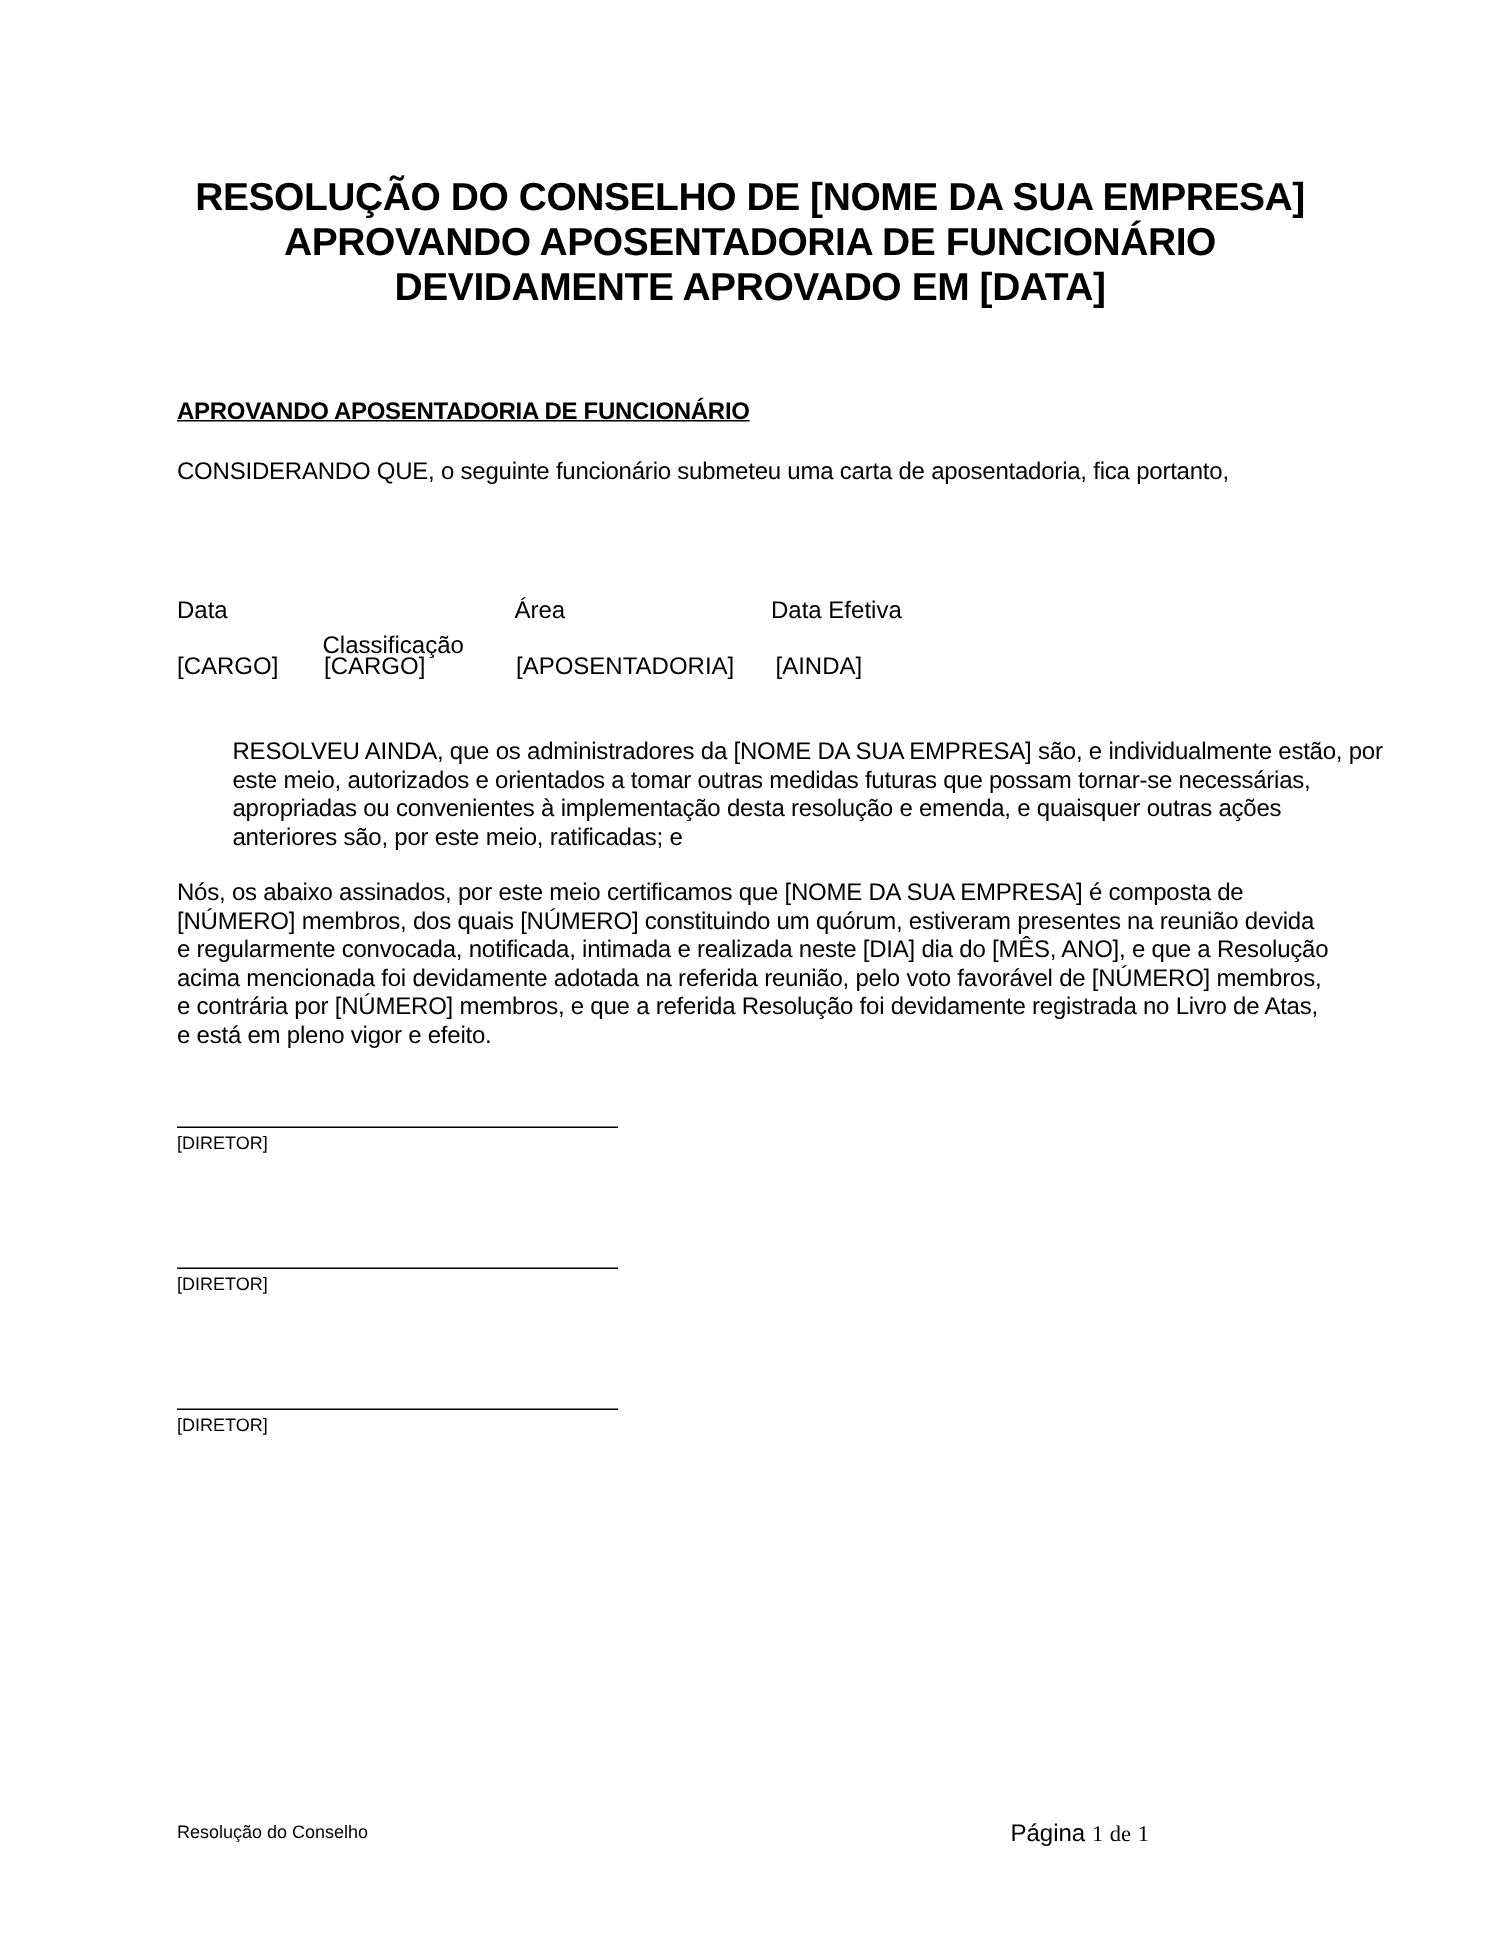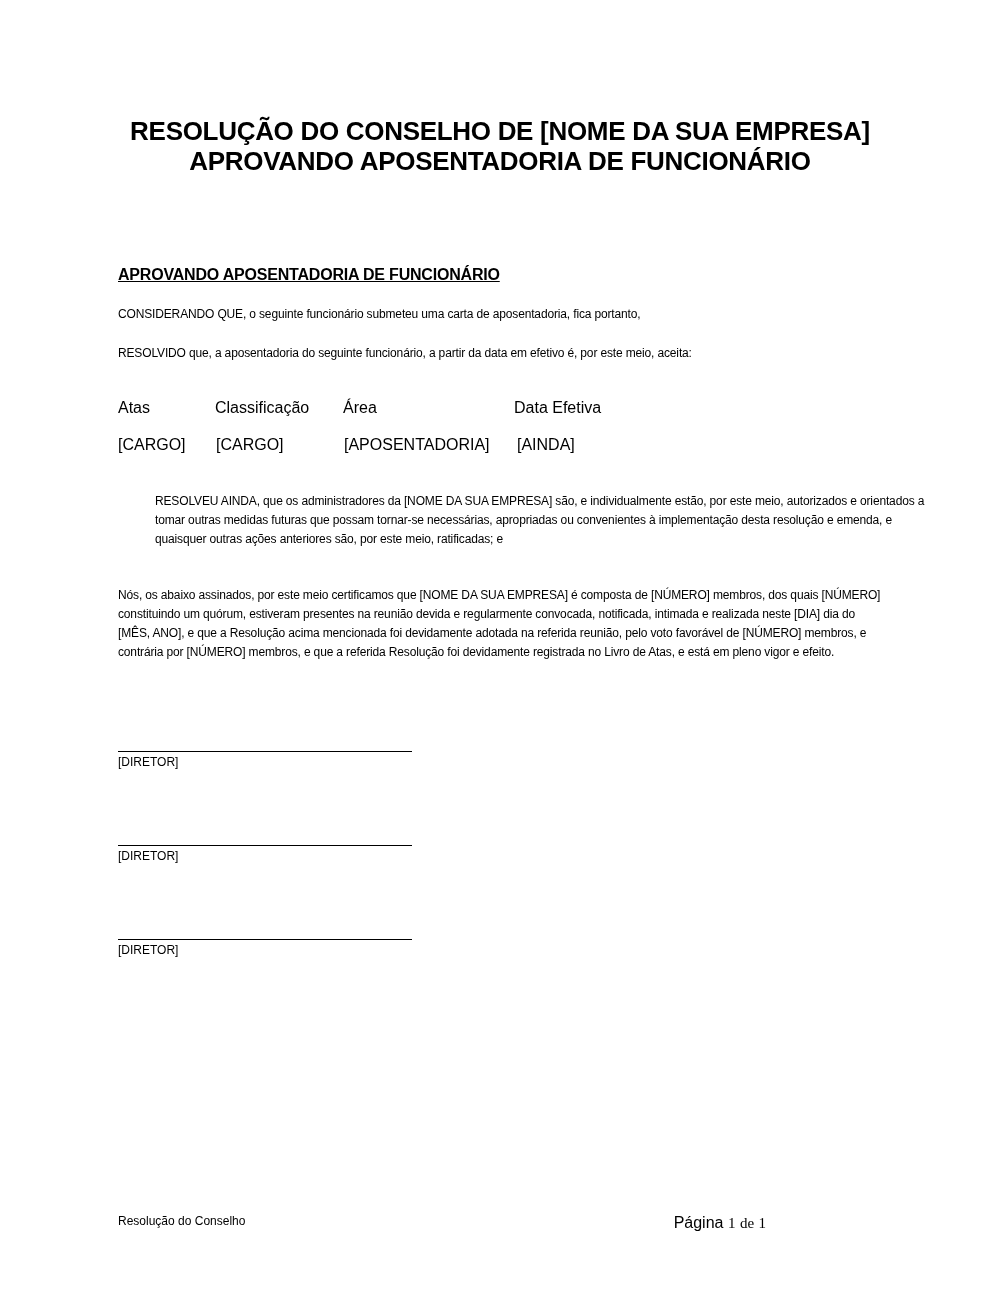--- a/index.html
+++ b/index.html
@@ -4,48 +4,48 @@
   <style>
     html, body { margin: 0; padding: 0; background: #ffffff; }
     body { width: 1000px; height: 1290px; position: relative; overflow: hidden;
       font-family: "Liberation Sans", sans-serif; color: #000; }
     .page { position: absolute; left: 0; top: 0; width: 884px; height: 1290px; }
     .title { position: absolute; left: 100px; width: 800px; top: 116px; text-align: center;
       font-weight: bold; font-size: 26px; line-height: 30px; letter-spacing: -0.3px; }
     .title div { white-space: nowrap; }
     .section-heading { position: absolute; left: 118px; top: 266px; font-weight: bold; font-size: 16px;
       text-decoration: underline; letter-spacing: -0.2px; }
-    .para { position: absolute; left: 118px; width: 770px; font-size: 12px; line-height: 19px; letter-spacing: -0.15px; }
+    .para { position: absolute; left: 118px; width: 770px; font-size: 16px; line-height: 19px; letter-spacing: -0.15px; }
     .row { position: absolute; left: 118px; font-size: 16px; height: 19px; }
     .row span { position: absolute; white-space: nowrap; }
     .sig-line { position: absolute; left: 118px; width: 294px; height: 0; border-top: 1.5px solid #000; }
     .sig-label { position: absolute; left: 118px; font-size: 12px; }
     .footer-left { position: absolute; left: 118px; top: 1214px; font-size: 12px; }
     .footer-right { position: absolute; right: 118px; top: 1214px; font-size: 16px; }
     .serif { font-family: "Liberation Serif", serif; font-size: 15px; }
   </style>
 </head>
 <body>
 
 <div class="page">
 
   <div class="title">
     <div>RESOLUÇÃO DO CONSELHO DE [NOME DA SUA EMPRESA]</div>
     <div>APROVANDO APOSENTADORIA DE FUNCIONÁRIO</div>
+    <div>DEVIDAMENTE APROVADO EM [DATA]</div>
   </div>
 
   <div class="section-heading">APROVANDO APOSENTADORIA DE FUNCIONÁRIO</div>
 
   <div class="para" style="top:305px;">CONSIDERANDO QUE, o seguinte funcionário submeteu uma carta de aposentadoria, fica portanto,</div>
 
-  <div class="para" style="top:344px;">RESOLVIDO que, a aposentadoria do seguinte funcionário, a partir da data em efetivo é, por este meio, aceita:</div>
 
   <div class="row" style="top:399px;">
-    <span style="left:0px;">Atas</span>
-    <span style="left:97px;">Classificação</span>
+    <span style="left:0px;">Data</span>
+    <span style="left:97px;margin-top:23px;">Classificação</span>
     <span style="left:225px;">Área</span>
     <span style="left:396px;">Data Efetiva</span>
   </div>
 
   <div class="row" style="top:436px;">
     <span style="left:0px;">[CARGO]</span>
     <span style="left:98px;">[CARGO]</span>
     <span style="left:226px;">[APOSENTADORIA]</span>
     <span style="left:399px;">[AINDA]</span>
   </div>

